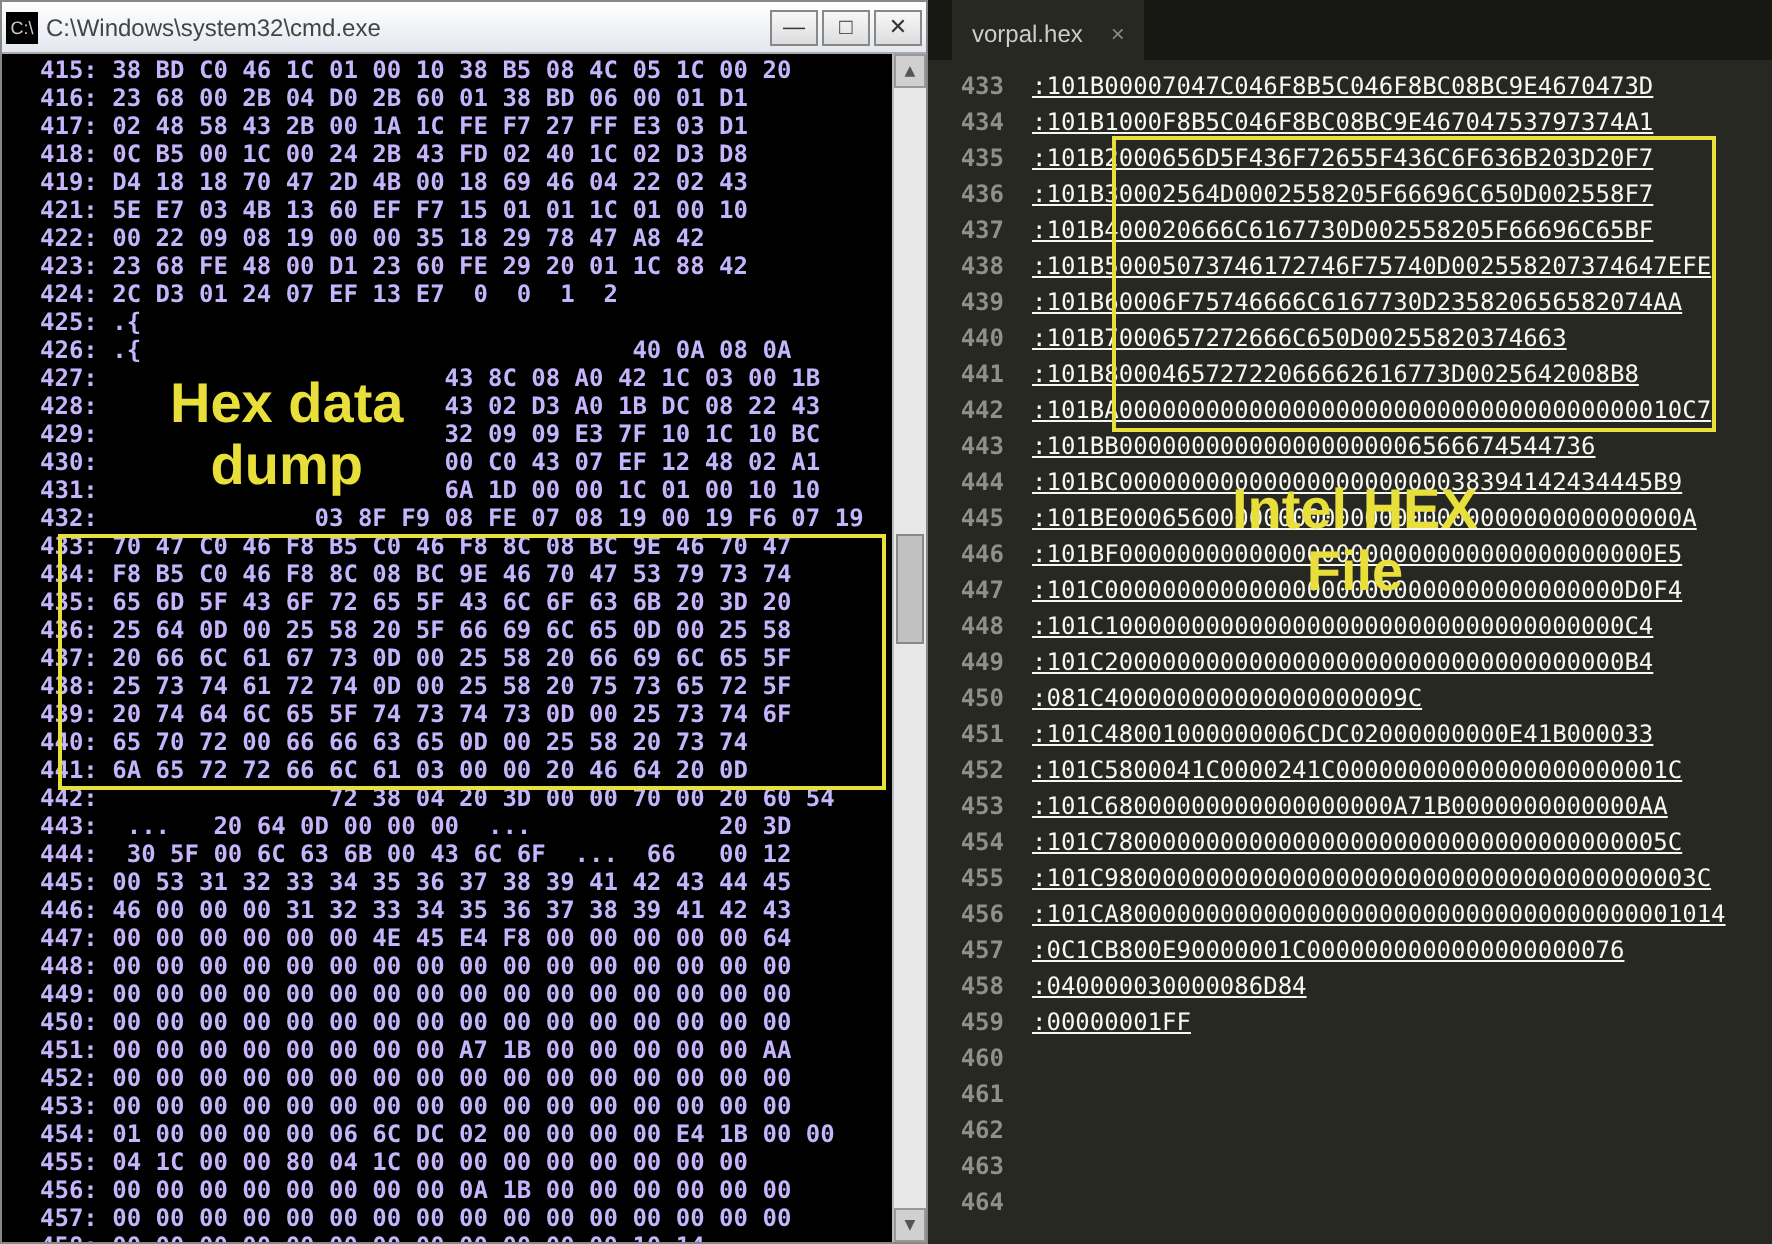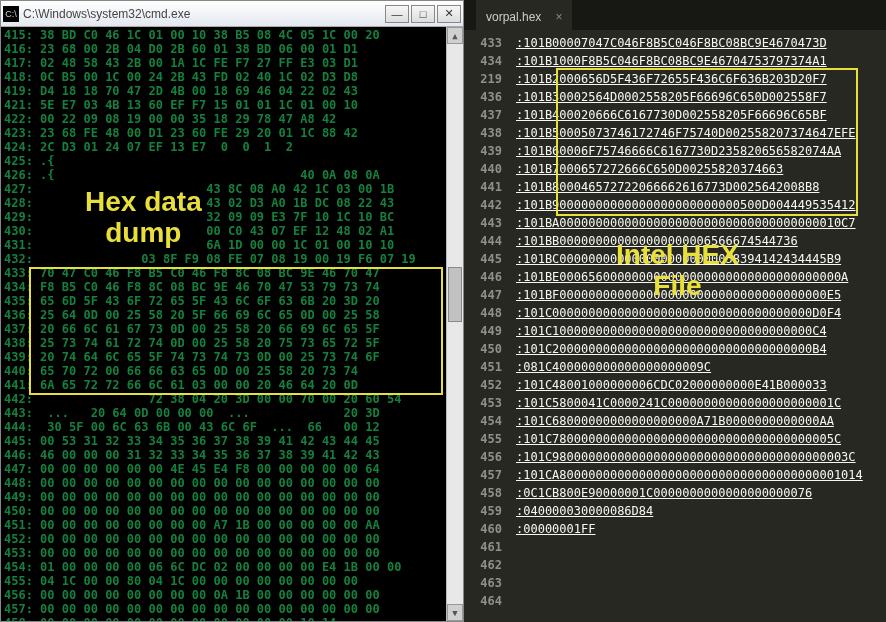--- a/index.html
+++ b/index.html
@@ -2,21 +2,21 @@
 <html><head>
 <meta charset="utf-8">
 <style>
 * { margin:0; padding:0; box-sizing:border-box; }
 body { width:886px; height:622px; background:#333; font-family:"Consolas",monospace; overflow:hidden; display:flex; }
 .left-pane { width:464px; height:622px; background:#fff; border:1px solid #888; position:relative; }
 .titlebar { height:26px; background:linear-gradient(#fff,#e3e8ef); border-bottom:1px solid #aaa; display:flex; align-items:center; padding:0 2px; font:12px "Segoe UI",sans-serif; color:#444; }
 .titlebar .ticon { width:16px; height:16px; background:#000; margin-right:4px; display:inline-flex; align-items:center; justify-content:center; color:#ccc; font-size:9px; }
 .titlebar .ttext { flex:1; }
 .winbtn { width:24px; height:18px; border:1px solid #888; margin-left:2px; background:linear-gradient(#f7f7f7,#ddd); display:flex; align-items:center; justify-content:center; font-size:11px; color:#333; cursor:pointer; }
-.cmdbody { position:absolute; top:26px; left:0; right:17px; bottom:0; background:#000; color:#15803d; font:bold 12px/14px "Lucida Console",monospace; padding:1px 3px; overflow:hidden; white-space:pre; }
+.cmdbody { position:absolute; top:26px; left:0; right:17px; bottom:0; background:#000; color:#c4b5fd; font:bold 12px/14px "Lucida Console",monospace; padding:1px 19px; overflow:hidden; white-space:pre; }
 .vscroll { position:absolute; top:26px; right:0; bottom:0; width:17px; background:#e8e8e8; border-left:1px solid #bbb; }
 .vscroll .arr { height:17px; background:#d0d0d0; border:1px solid #999; display:flex; align-items:center; justify-content:center; font-size:9px; color:#555; }
 .vscroll .thumb { position:absolute; top:240px; left:1px; right:1px; height:55px; background:#c1c1c1; border:1px solid #888; }
 .overlay-label { position:absolute; color:#e8df3a; font:bold 28px "Trebuchet MS",Arial; text-align:center; line-height:1.1; pointer-events:none;margin-left:24px; }
 .hexbox { position:absolute; border:2px solid #e8df3a; pointer-events:none; }
 .right-pane { width:422px; height:622px; background:#1e1f1c; position:relative; color:#ddd; }
 .tabbar { height:30px; background:#171814; display:flex; align-items:flex-end; padding-left:12px; }
 .tab { background:#272822; padding:18px 10px 6px; font:12px "Segoe UI",sans-serif; color:#ccc; display:flex; align-items:flex-end; border-top-left-radius:3px; border-top-right-radius:3px; }
 .tab .x { margin-left:14px; color:#888; font-size:12px; cursor:pointer; }
 .editor { position:absolute; top:30px; left:0; right:0; bottom:0; background:#272822; font:12px/18px "Consolas",monospace; overflow:hidden; }
@@ -51,21 +51,21 @@
   <div class="tabbar">
     <div class="tab">
       <span>vorpal.hex</span>
       <span class="x">×</span>
     </div>
   </div>
   <div class="editor">
     <div class="gutter" id="gutter">
         <div class="gline">433</div>
         <div class="gline">434</div>
-        <div class="gline">219</div>
+        <div class="gline">435</div>
         <div class="gline">436</div>
         <div class="gline">437</div>
         <div class="gline">438</div>
         <div class="gline">439</div>
         <div class="gline">440</div>
         <div class="gline">441</div>
         <div class="gline">442</div>
         <div class="gline">443</div>
         <div class="gline">444</div>
         <div class="gline">445</div>
@@ -92,21 +92,20 @@
     <div class="codearea" id="codearea">
         <div class="codeline">:101B00007047C046F8B5C046F8BC08BC9E4670473D</div>
         <div class="codeline">:101B1000F8B5C046F8BC08BC9E46704753797374A1</div>
         <div class="codeline">:101B2000656D5F436F72655F436C6F636B203D20F7</div>
         <div class="codeline">:101B30002564D0002558205F66696C650D002558F7</div>
         <div class="codeline">:101B400020666C6167730D002558205F66696C65BF</div>
         <div class="codeline">:101B50005073746172746F75740D002558207374647EFE</div>
         <div class="codeline">:101B60006F75746666C6167730D235820656582074AA</div>
         <div class="codeline">:101B7000657272666C650D00255820374663</div>
         <div class="codeline">:101B800046572722066662616773D0025642008B8</div>
-        <div class="codeline">:101B90000000000000000000000000500D004449535412</div>
         <div class="codeline">:101BA000000000000000000000000000000000000010C7</div>
         <div class="codeline">:101BB000000000000000000006566674544736</div>
         <div class="codeline">:101BC0000000000000000000000038394142434445B9</div>
         <div class="codeline">:101BE000656000000000000000000000000000000000A</div>
         <div class="codeline">:101BF0000000000000000000000000000000000000E5</div>
         <div class="codeline">:101C000000000000000000000000000000000000D0F4</div>
         <div class="codeline">:101C100000000000000000000000000000000000C4</div>
         <div class="codeline">:101C200000000000000000000000000000000000B4</div>
         <div class="codeline">:081C400000000000000000009C</div>
         <div class="codeline">:101C48001000000006CDC02000000000E41B000033</div>

